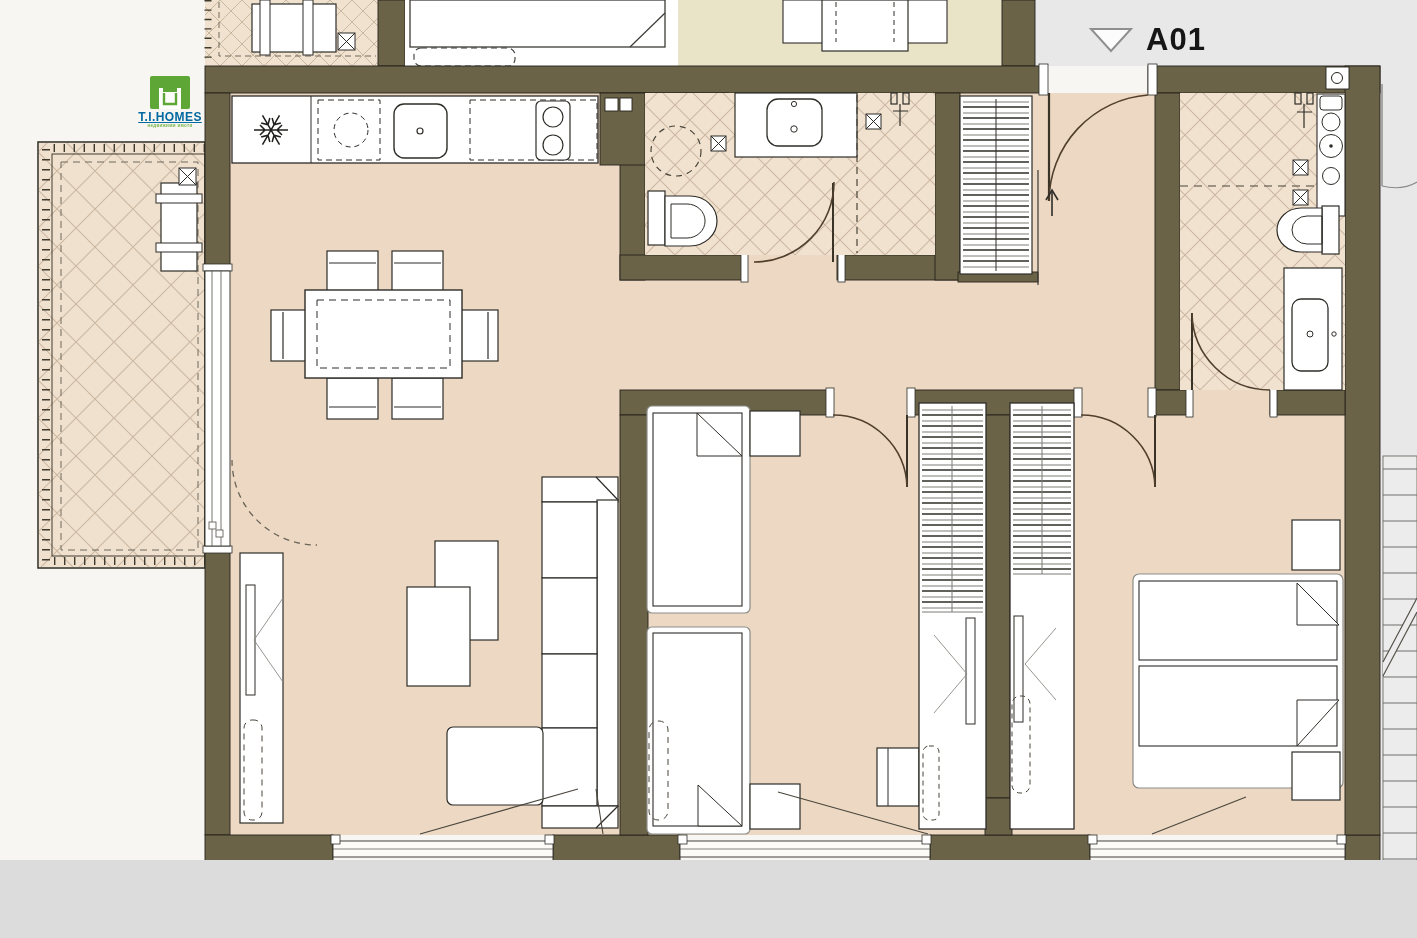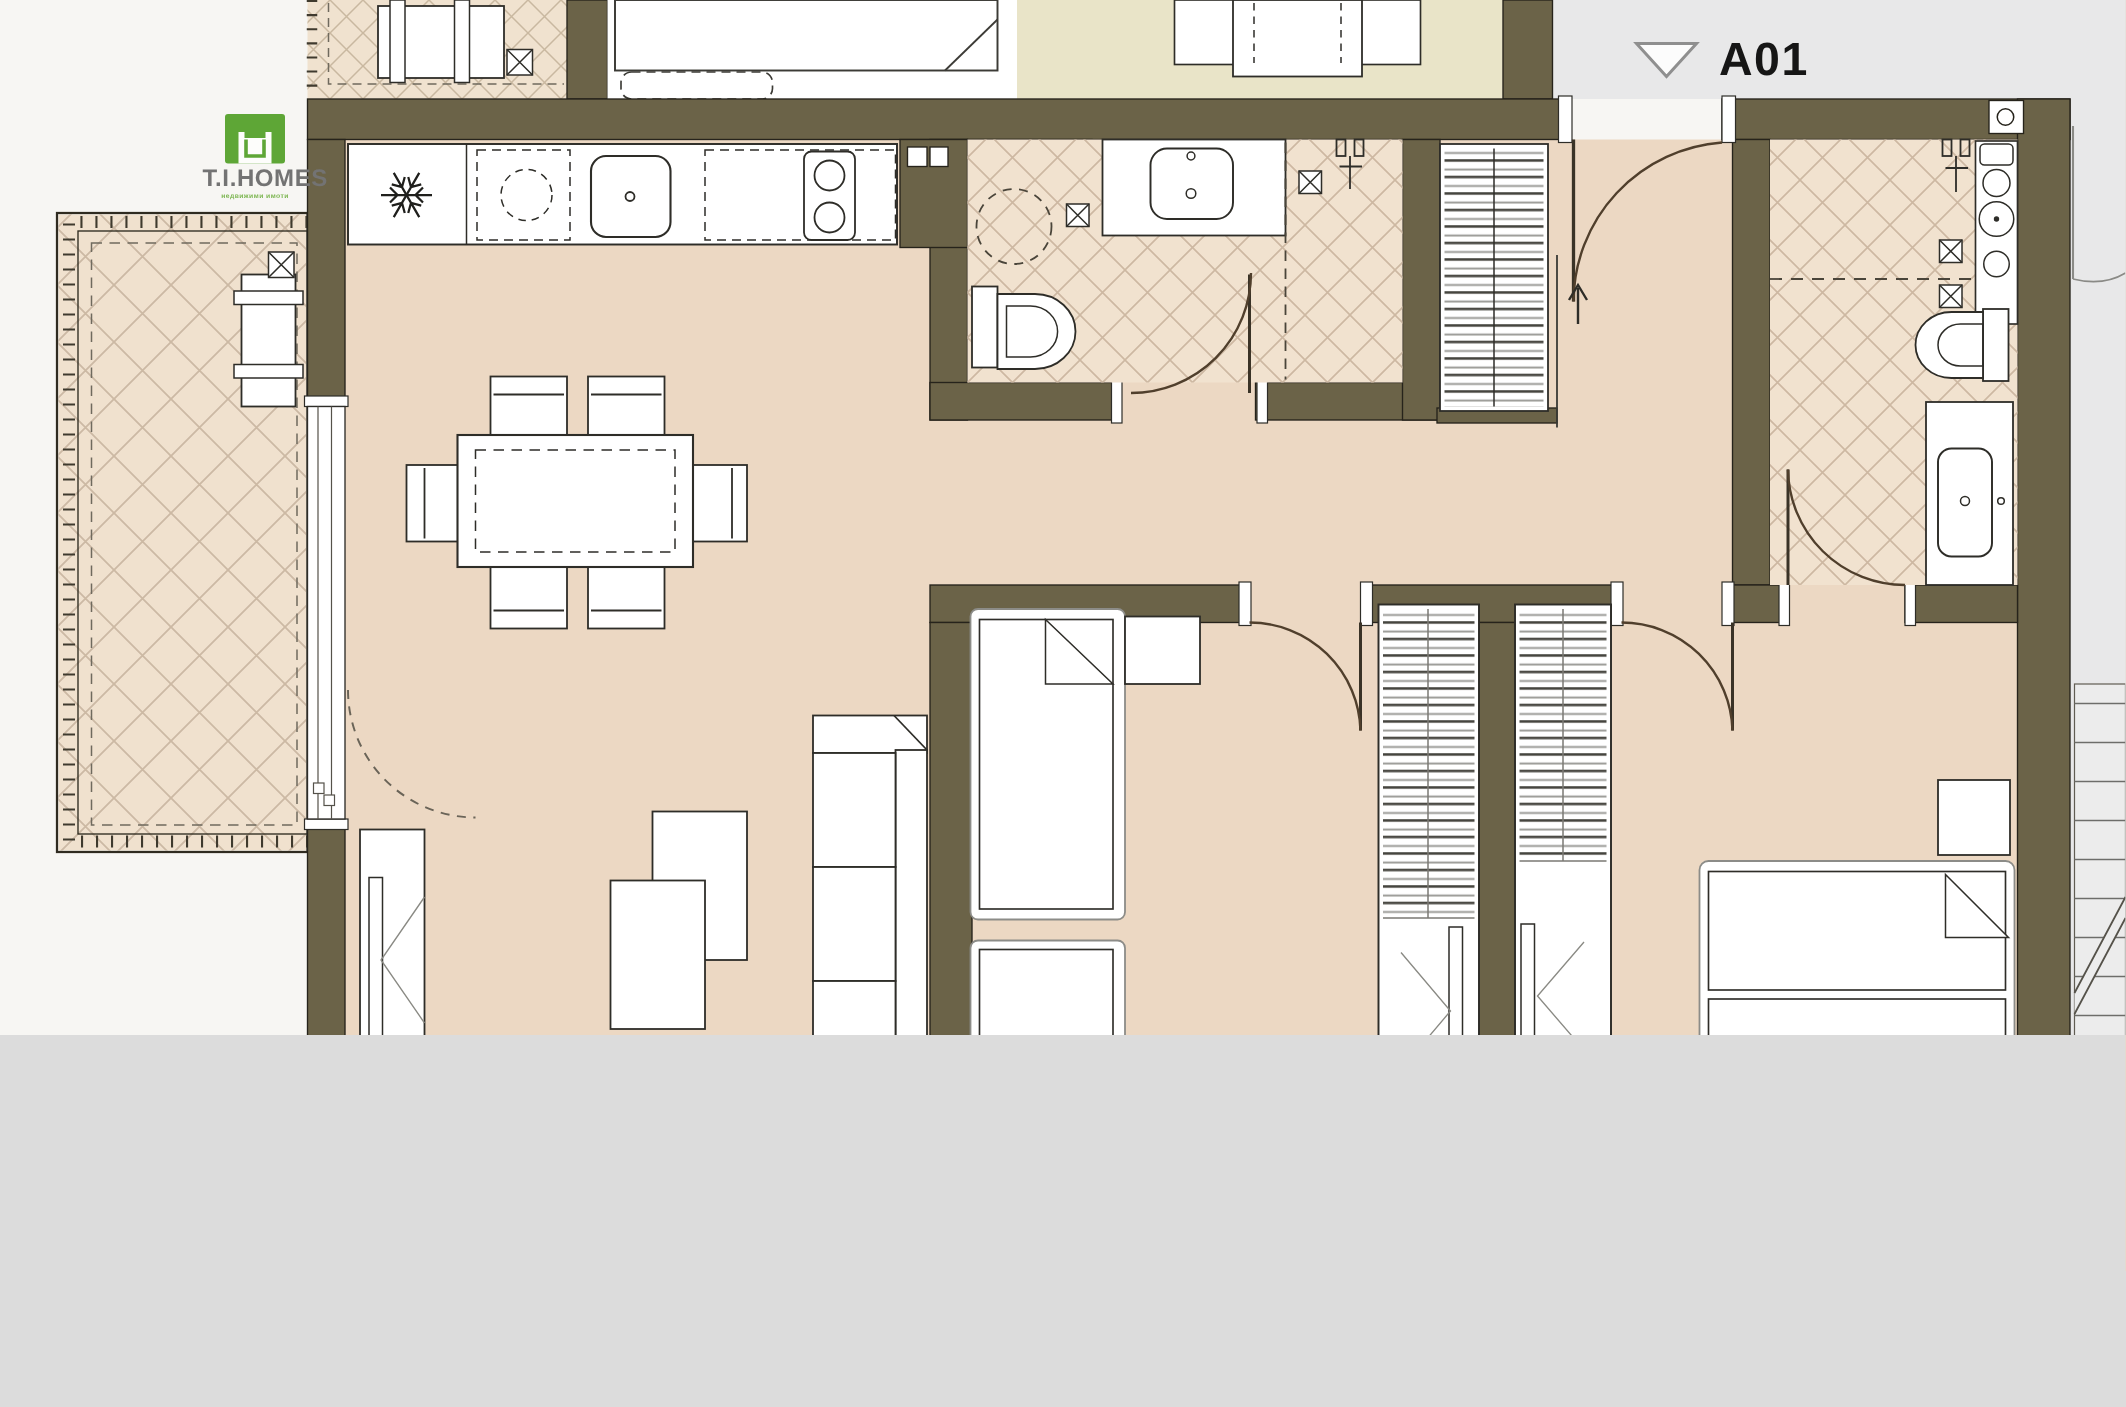--- a/index.html
+++ b/index.html
@@ -1,28 +1,28 @@
 <!DOCTYPE html>
 <html><head>
 <meta charset="utf-8">
 <style>
   html,body{margin:0;padding:0;background:#dcdcdc;}
   .stage{
-    position:relative;width:1417px;height:690px;overflow:hidden;
+    position:relative;width:1417px;height:860px;overflow:hidden;
     background:#f7f6f3;font-family:"Liberation Sans",sans-serif;
   }
   .stage svg.plan{position:absolute;left:0;top:0;}
   
   .a01{position:absolute;left:1088px;top:22px;display:flex;align-items:center;gap:12px;}
   .a01 .tri{display:block;}
   .a01 .txt{font-size:31px;font-weight:bold;color:#161616;letter-spacing:1px;}
   
   .logo{position:absolute;left:135px;top:76px;width:70px;text-align:center;}
   .logo .mark{display:block;margin:0 auto;}
-  .logo .name{font-size:16px;font-weight:bold;color:#737373;letter-spacing:.4px;line-height:1.1;margin-top:1px;}
+  .logo .name{font-size:12px;font-weight:bold;color:#0369a1;letter-spacing:.4px;line-height:1.1;margin-top:1px;text-decoration:underline;}
   .logo .tag{font-size:4.5px;font-weight:bold;color:#7ab54e;letter-spacing:.3px;line-height:1;}
   
   .watermark{
     position:absolute;left:122px;top:818px;
     font-size:36px;font-weight:bold;letter-spacing:2px;
     color:rgba(188,66,58,.58);white-space:nowrap;
   }
 </style>
 </head>
 <body>

